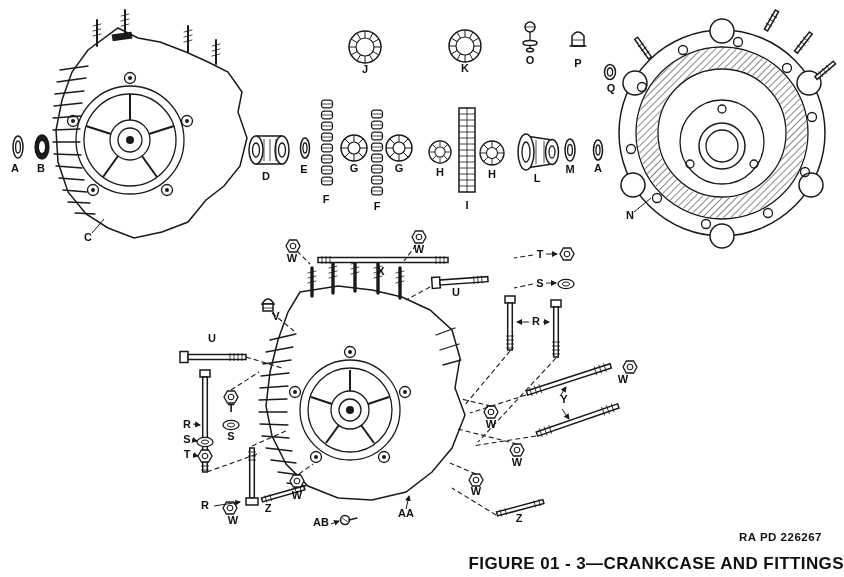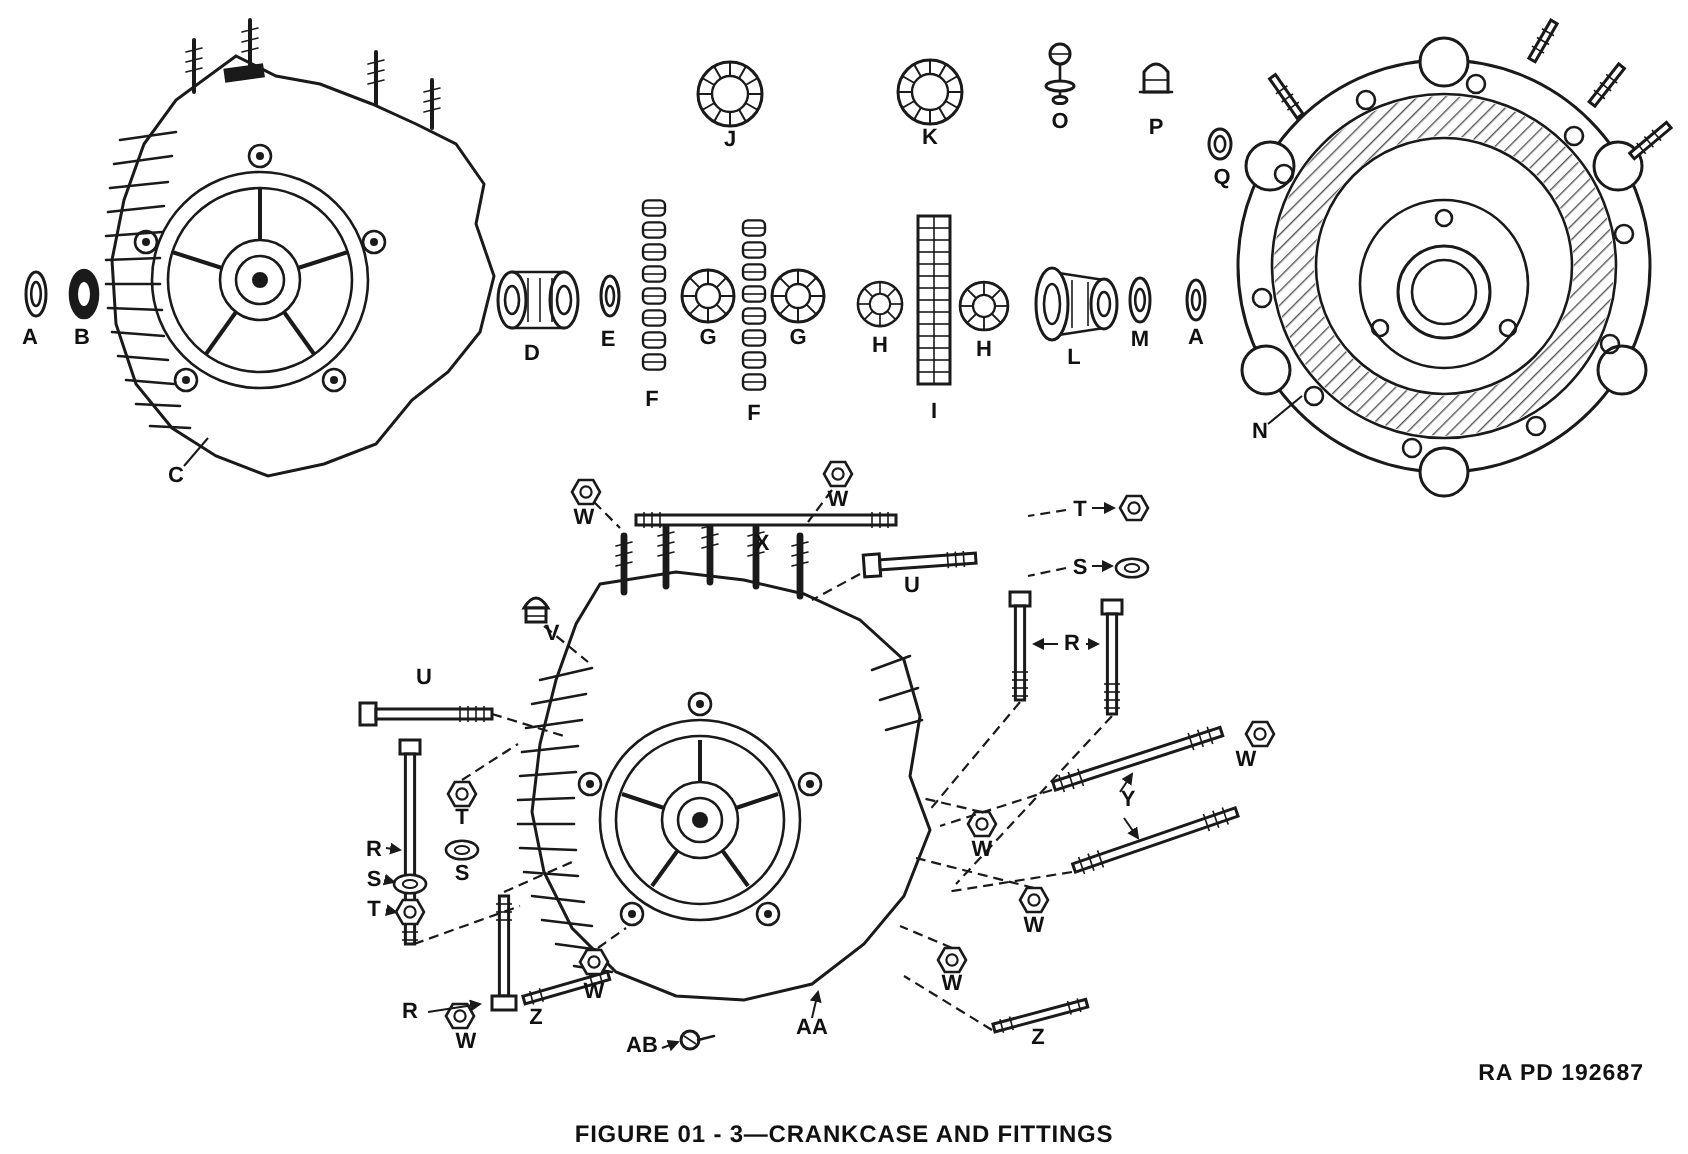--- a/index.html
+++ b/index.html
@@ -3,22 +3,22 @@
 <meta charset="utf-8">
 <style>
   html,body{margin:0;padding:0;background:#9a9a9a;}
   .page{
     width:844px;height:577px;position:relative;margin:0 auto;
     background:#fff;overflow:hidden;
     font-family:"Liberation Sans",sans-serif;color:#111;
   }
   .page svg{position:absolute;left:0;top:0;}
   .caption{
-    position:absolute;left:0;right:0;bottom:3px;text-align:center;
-    font-weight:bold;font-size:12px;letter-spacing:.4px;color:#111;
+    position:absolute;left:0;right:0;bottom:3px;text-align:right;
+    font-weight:bold;font-size:17px;letter-spacing:.4px;color:#111;
   }
   .plate{
     position:absolute;right:22px;top:531px;
     font-weight:bold;font-size:11.5px;color:#111;letter-spacing:.5px;
   }
   
   .ink{stroke:#1a1a1a;fill:none;stroke-width:1.3;stroke-linecap:round;}
   .inkf{stroke:#1a1a1a;fill:#fff;stroke-width:1.5;}
   .thin{stroke:#1a1a1a;fill:none;stroke-width:.8;}
   .thick{stroke:#1a1a1a;fill:none;stroke-width:2;}
@@ -594,15 +594,15 @@
         <text x="476" y="495" class="part-label">W</text>
         <text x="519" y="522" class="part-label">Z</text>
         <text x="517" y="466" class="part-label">W</text>
         <text x="491" y="428" class="part-label">W</text>
         <text x="564" y="403" class="part-label">Y</text>
         <text x="623" y="383" class="part-label">W</text>
       </g>
 </svg>
 
 <div class="caption">FIGURE 01 - 3—CRANKCASE AND FITTINGS</div>
-<div class="plate">RA PD 192687</div>
+<div class="plate">RA PD 226267</div>
 
 </div>
 
 </body></html>

